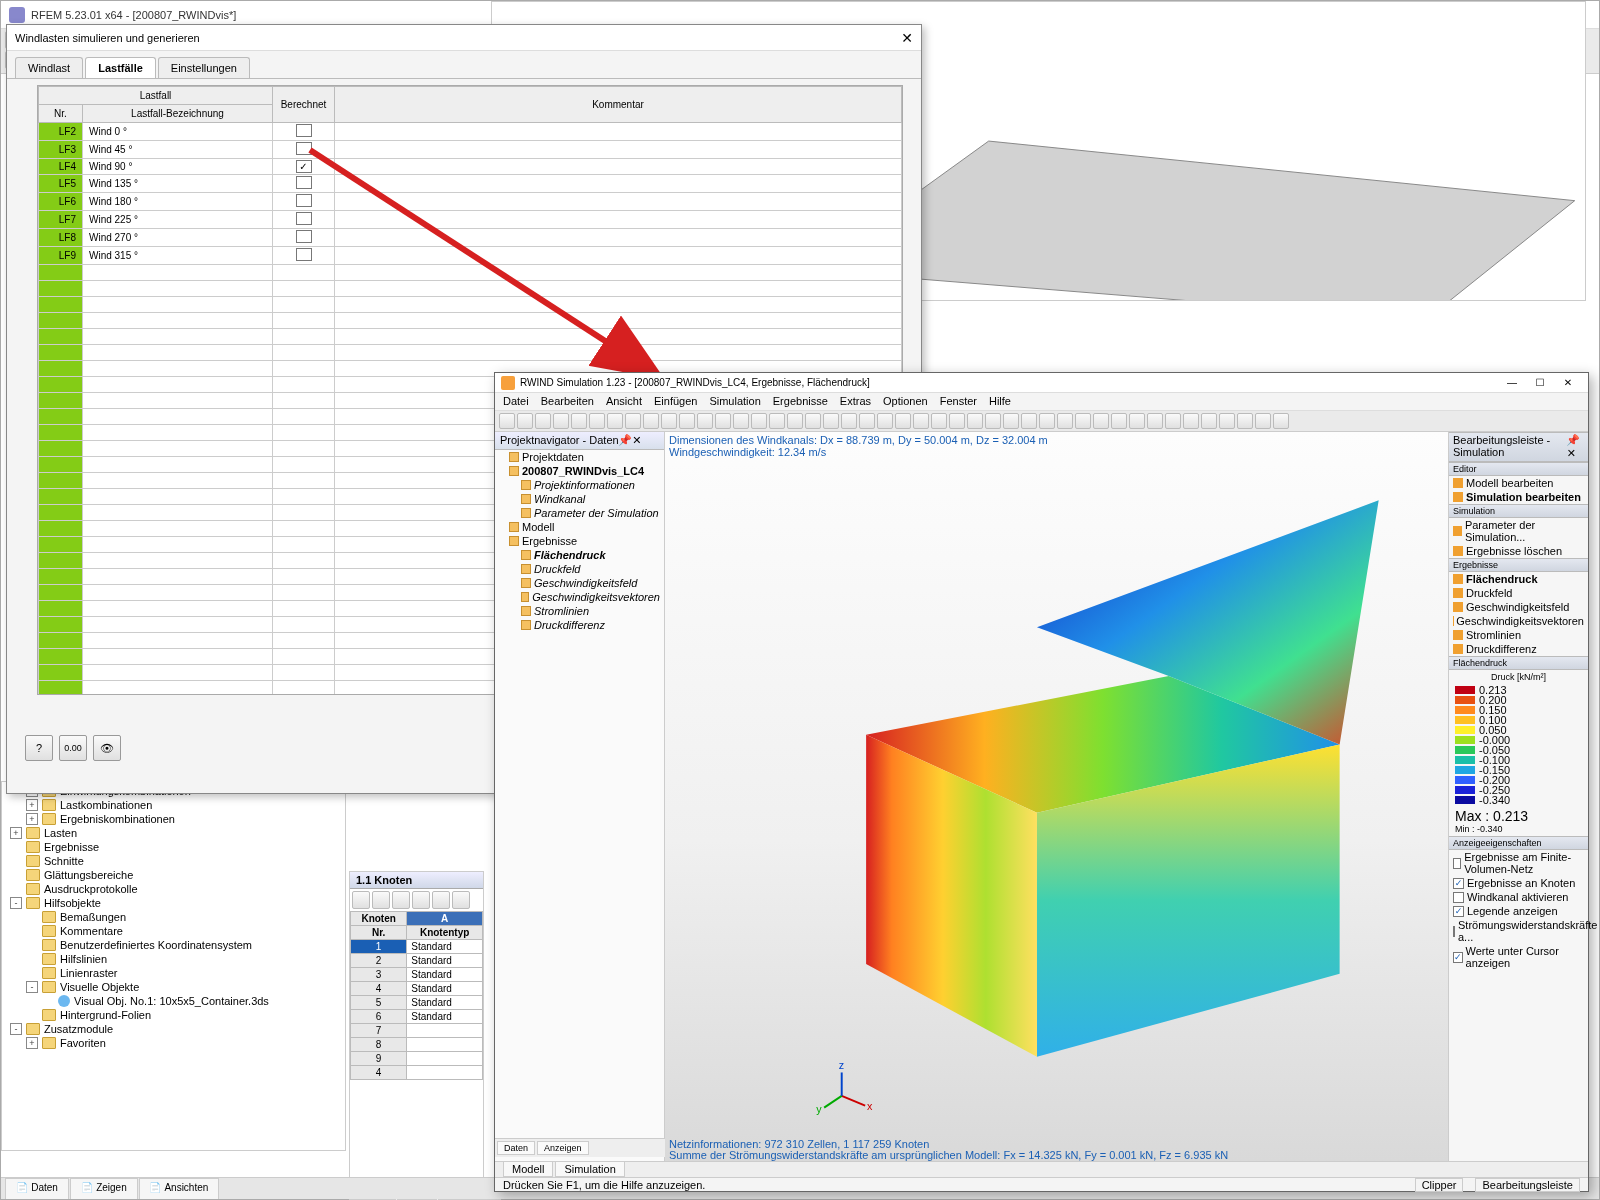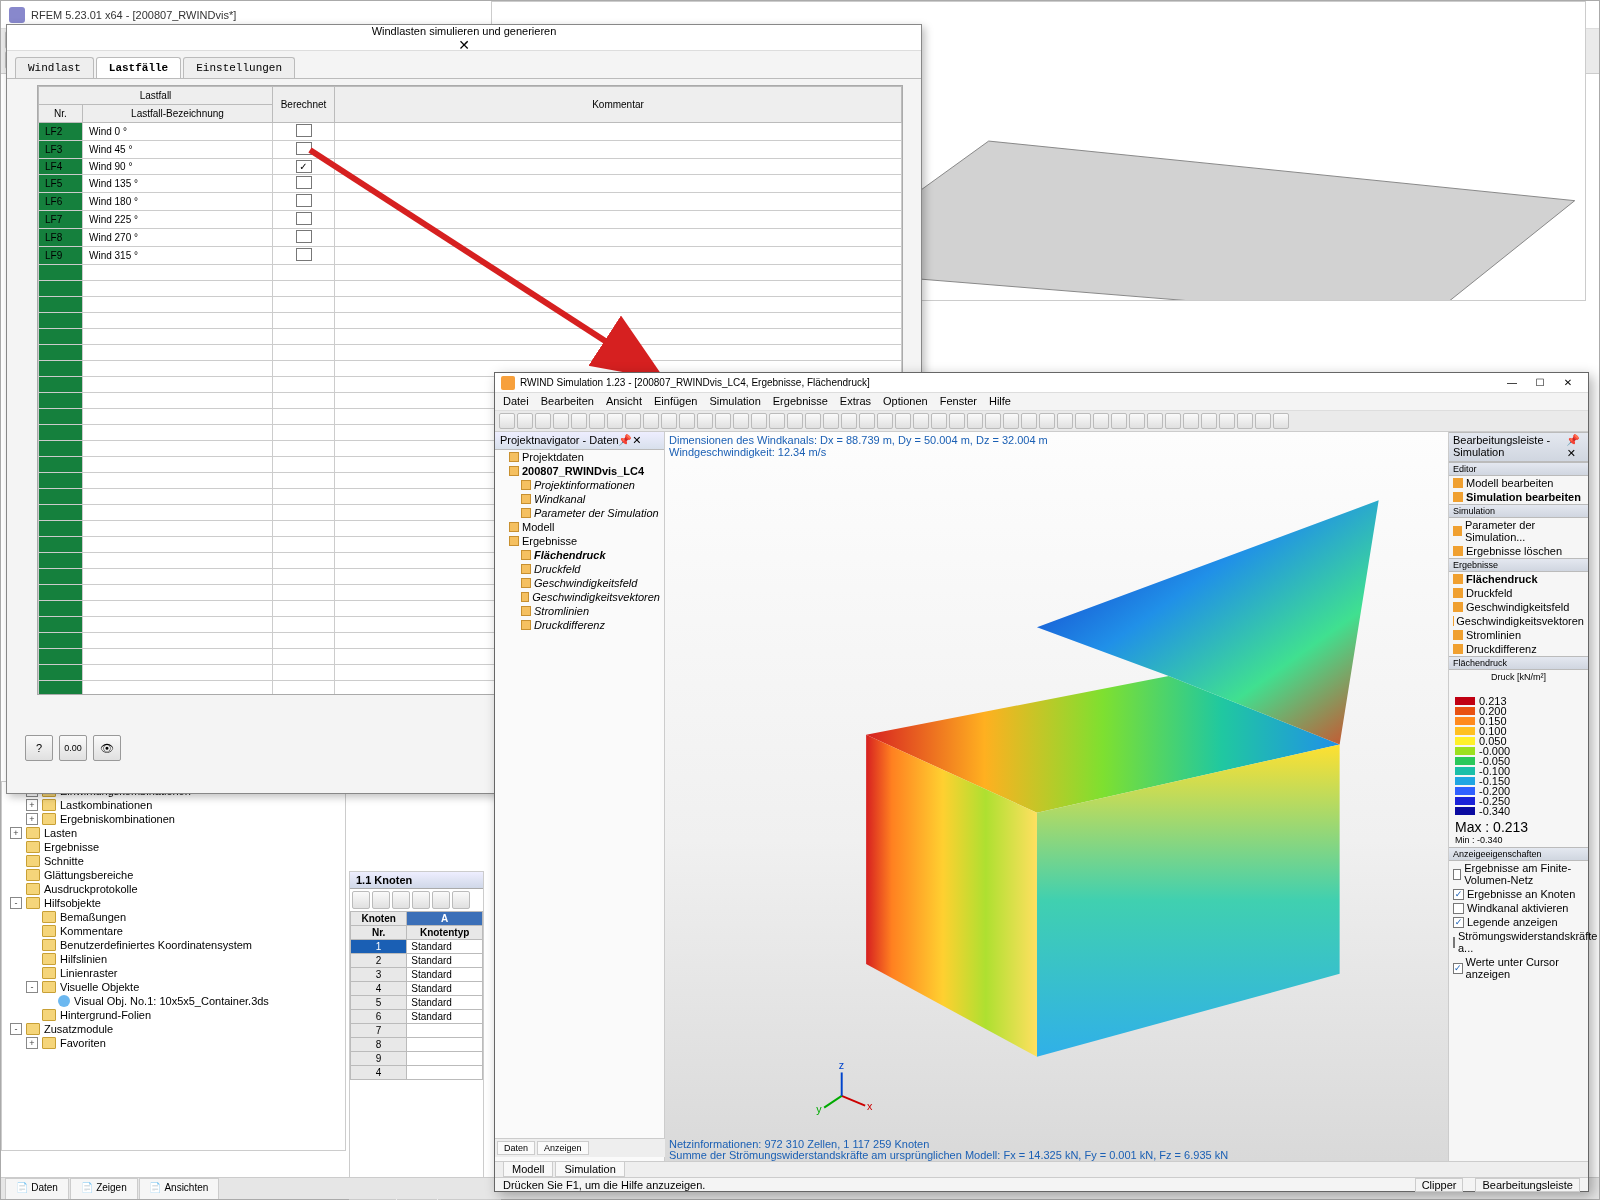--- a/index.html
+++ b/index.html
@@ -23,31 +23,31 @@
 .rfem-knoten table { width: 100%; border-collapse: collapse; }
 .rfem-knoten th, .rfem-knoten td { border: 1px solid #bbb; padding: 1px 4px; text-align: center; font-size: 10px; }
 .rfem-knoten th { background: #e8e8e8; }
 .rfem-knoten .seltd { background: #1a5fb4; color: #fff; }
 .rfem-tabs-bottom { position: absolute; left: 0; bottom: 0; width: 100%; height: 22px; background: #e6e6e6; border-top: 1px solid #ccc; display: flex; gap: 1px; padding-left: 4px; }
 .rfem-tabs-bottom .tab { padding: 3px 10px; background: #f6f6f6; border: 1px solid #ccc; border-bottom: none; font-size: 10px; }
 .rfem-3d { position: absolute; left: 490px; top: 0; right: 0; height: 300px; background: #fff; border: 1px solid #ccc; }
 
 
 .dlg { position: absolute; left: 6px; top: 24px; width: 916px; height: 770px; background: #f4f4f4; border: 1px solid #888; box-shadow: 3px 3px 8px rgba(0,0,0,.25); }
-.dlg-titlebar { height: 26px; background: #fff; display: flex; align-items: center; padding: 0 8px; border-bottom: 1px solid #ddd; flex-direction: column; }
+.dlg-titlebar { height: 26px; background: #fff; display: flex; align-items: center; padding: 0 8px; border-bottom: 1px solid #ddd; }
 .dlg-titlebar .t { flex: 1; }
 .dlg-tabs { display: flex; padding: 6px 8px 0; gap: 0; border-bottom: 1px solid #bbb; background: #f4f4f4; }
-.dlg-tabs .tab { padding: 4px 12px; border: 1px solid #bbb; border-bottom: none; background: #eee; margin-right: 2px; border-radius: 3px 3px 0 0; font-family: Liberation Mono, monospace; }
+.dlg-tabs .tab { padding: 4px 12px; border: 1px solid #bbb; border-bottom: none; background: #eee; margin-right: 2px; border-radius: 3px 3px 0 0; }
 .dlg-tabs .tab.active { background: #fff; font-weight: 600; }
 .dlg-table { margin: 6px 18px 6px 30px; background: #fff; border: 1px solid #aaa; height: 610px; overflow: hidden; }
 .dlg-table table { width: 100%; border-collapse: collapse; }
 .dlg-table th { background: #eee; border: 1px solid #bbb; padding: 3px 6px; font-weight: 400; font-size: 10px; }
 .dlg-table th.sub { font-size: 10px; }
 .dlg-table td { border: 1px solid #ccc; padding: 1px 6px; font-size: 10px; height: 16px; }
-.dlg-table .lfnr { width: 44px; text-align: left; background: #15803d; }
+.dlg-table .lfnr { width: 44px; text-align: right; background: #84cc16; }
 .dlg-table .chk { width: 16px; height: 13px; border: 1px solid #777; display: inline-block; background: #fff; }
 .dlg-table .chk.on::after { content: "✓"; font-size: 10px; line-height: 11px; display: block; text-align: center; }
 .dlg-bottom { position: absolute; left: 0; bottom: 26px; width: 100%; padding: 6px 18px; display: flex; align-items: center; gap: 6px; }
 .dlg-bottom .btn { padding: 4px 12px; background: linear-gradient(#fafafa,#e0e0e0); border: 1px solid #999; border-radius: 2px; }
 .dlg-bottom .ibtn { width: 28px; height: 26px; background: linear-gradient(#fafafa,#e0e0e0); border: 1px solid #999; border-radius: 2px; display: flex; align-items: center; justify-content: center; }
 .dlg-status { position: absolute; left: 0; bottom: 0; height: 22px; width: 100%; padding: 3px 18px; background: #f4f4f4; border-top: 1px solid #ccc; }
 
 
 .rwind { position: absolute; left: 494px; top: 372px; width: 1095px; height: 820px; background: #fff; border: 1px solid #666; box-shadow: 4px 4px 12px rgba(0,0,0,.3); }
 .rwind-titlebar { height: 20px; background: #fff; display: flex; align-items: center; padding: 0 6px; border-bottom: 1px solid #ddd; }
@@ -883,21 +883,21 @@
             <span class="sico" style="background:#f0a030"></span>
             <span>Stromlinien</span>
           </div>
           <div class="sitem ">
             <span class="sico" style="background:#f0a030"></span>
             <span>Druckdifferenz</span>
           </div>
         </div>
       <div class="shdr">Flächendruck</div>
       <div class="rwind-legend">
-        <div style="text-align:center;font-size:9px;margin-bottom:14px">Druck [kN/m²]</div>
+        <div style="text-align:center;font-size:9px;margin-bottom:3px">Druck [kN/m²]</div>
         <div id="legend">
             <div class="lrow">
               <span class="lbox" style="background:#c00012"></span>
               <span>0.213</span>
             </div>
             <div class="lrow">
               <span class="lbox" style="background:#e85112"></span>
               <span>0.200</span>
             </div>
             <div class="lrow">

